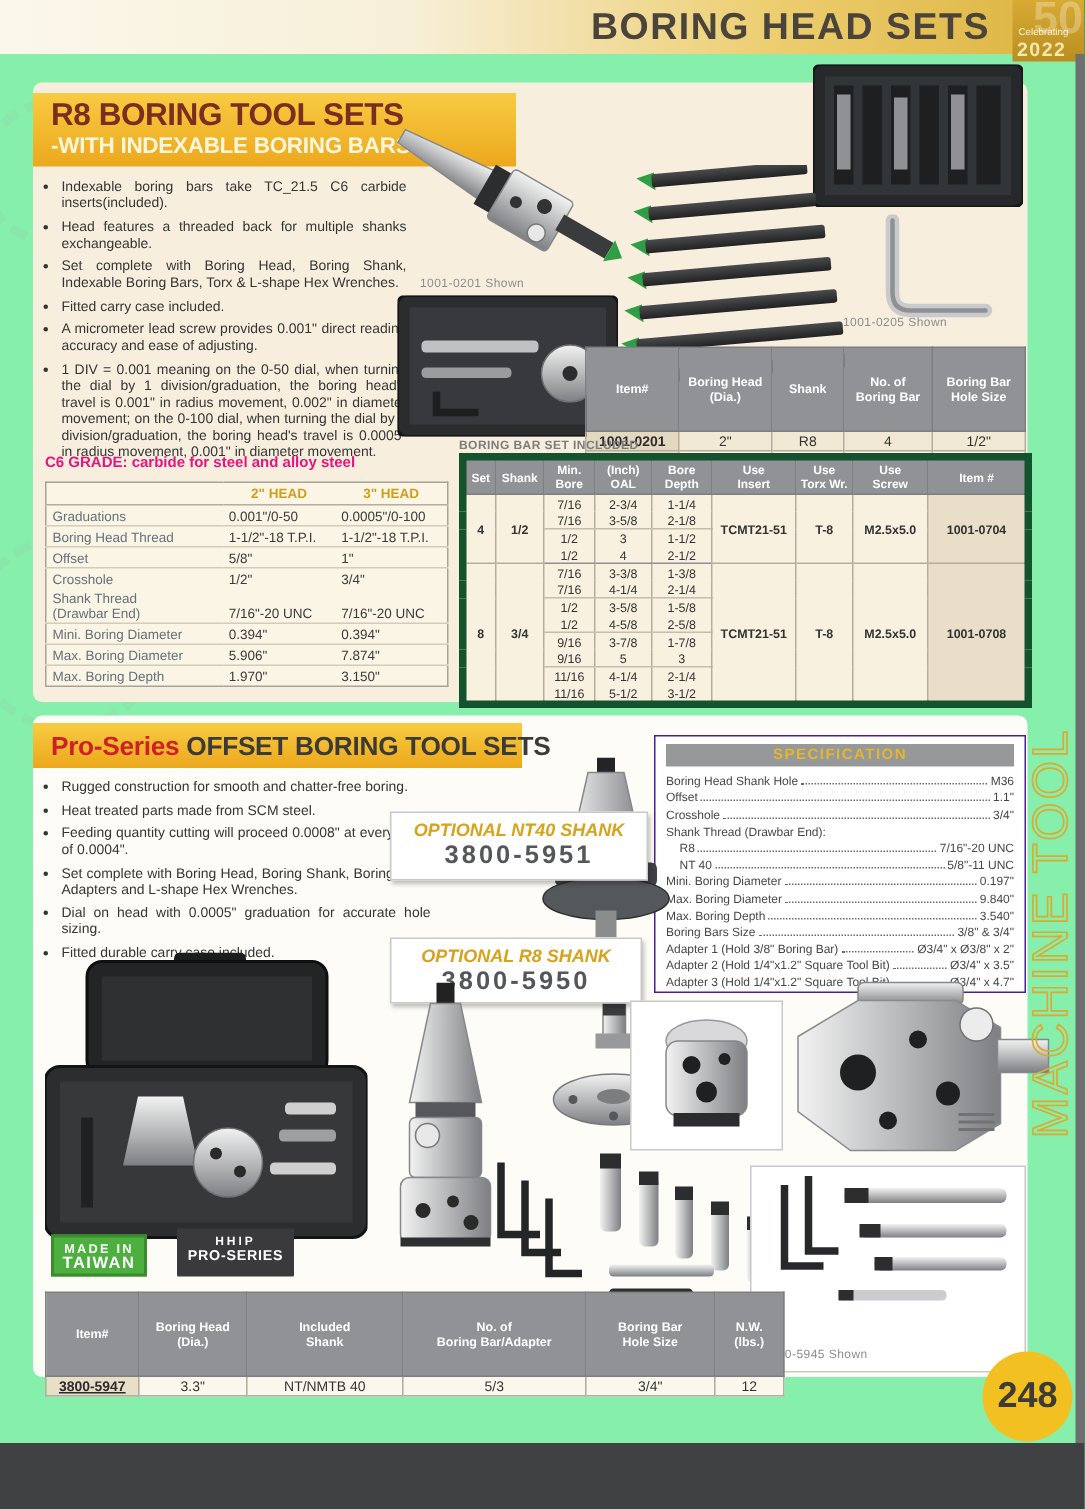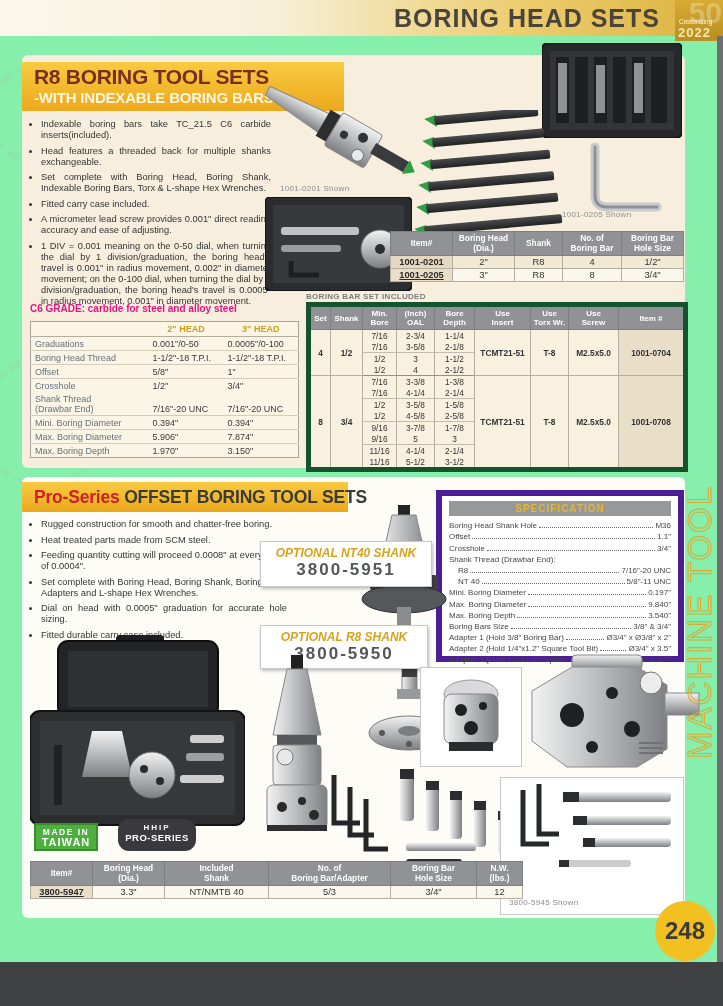--- a/index.html
+++ b/index.html
@@ -26,57 +26,57 @@
   .b2 .brand{color:#cf2027;}
   
   ul.bul{margin:0;padding:0 0 0 11px;font-size:9.3px;line-height:11px;color:#353535;}
   ul.bul li{margin-bottom:4.5px;text-align:justify;}
   
   .cap{font-size:8px;color:#8b8d8f;letter-spacing:.3px;}
   
   table{border-collapse:collapse;table-layout:fixed;}
   th{white-space:pre-line;font-weight:bold;}
   
-  .gtab th{background:#909295;color:#fff;font-size:8.3px;line-height:9.5px;padding:2px 1px;border:1px solid #7d7f82;}
+  .gtab th{background:#909295;color:#fff;font-size:8.3px;line-height:9.5px;padding:18px 1px;border:1px solid #7d7f82;}
   .gtab td{font-size:9.3px;text-align:center;border:1px solid #b5ae9e;padding:1px 1px;color:#333;}
   .gtab td.itm{font-weight:bold;background:#e9dfc9;color:#2c2c2c;}
   .gtab tr.r0 td{background:#f2e9d4;}  .gtab tr.r0 td.itm{background:#e4d9c0;}
   .gtab tr.r1 td{background:#fbf7ec;}  .gtab tr.r1 td.itm{background:#e9dfc9;text-decoration:underline;}
   
   .btab th{background:#909295;color:#fff;font-size:8px;line-height:9px;padding:2px 0;border:1px solid #7d7f82;}
   .btab td{font-size:8.3px;text-align:center;border-left:1px solid #b5ae9e;border-right:1px solid #b5ae9e;padding:0;height:11px;color:#333;}
   .btab td.merge{border:1px solid #b5ae9e;font-weight:bold;}
   .btab td.itm{background:#e9dfc9;font-weight:bold;}
   .btab tr.sep td.c{border-bottom:1px solid #c4bdad;}
   .btab tr.gend td{border-bottom:1px solid #8d8f92;}
   .btab{border:5px solid #14532d;}
   
   .htab{border:1px solid #a9a296;background:#fbf5e6;}
   .htab th{font-size:9px;color:#cf9f1c;padding:2px;border-bottom:1px solid #b5ae9e;text-align:center;}
   .htab td{font-size:9px;padding:1.5px 4px;color:#3a3a3a;border-top:1px solid #d4ccba;white-space:pre-line;}
   .htab td.lbl{color:#64717a;}
   .htab tr.nob td{border-top:none;}
   
-  .specbox{background:#fff;border:6px solid #4c1d95;box-sizing:border-box;padding:4px 7px;}
+  .specbox{background:#fff;border:1px solid #4c1d95;box-sizing:border-box;padding:4px 7px;}
   .spectitle{height:15px;line-height:15px;background:#96989a;color:#e7b62a;font-weight:bold;font-size:10px;text-align:center;letter-spacing:1px;margin:1px 0 3px;}
   .sline{display:flex;align-items:flex-end;font-size:8px;color:#474747;height:11.2px;}
   .sline .lb{white-space:nowrap;}
   .sline .lead{flex:1;border-bottom:1.5px dotted #6a6a6a;margin:0 2px 2px;}
   .sline .vl{white-space:nowrap;}
   .sline.noleader .lead{border-bottom:none;}
   .sline.ind{padding-left:9px;}
   
   .optbadge{background:#fff;border:1px solid #c9c9c9;box-shadow:1px 2px 3px rgba(0,0,0,.25);text-align:center;padding-top:4px;box-sizing:border-box;}
   .optbadge .ol{font-size:12px;font-weight:bold;font-style:italic;color:#d8a31c;white-space:nowrap;}
   .optbadge .op{font-size:17px;font-weight:bold;color:#55565a;letter-spacing:2px;}
   
   .taiwan{background:#4caf3e;border:2px solid #3a8c2f;color:#fff;text-align:center;font-weight:bold;box-sizing:border-box;}
   .taiwan .t1{font-size:8.5px;letter-spacing:1.5px;line-height:10px;margin-top:2px;}
   .taiwan .t2{font-size:11px;letter-spacing:1px;line-height:11px;}
-  .hhip{background:#3a3a3c;border-radius:11px;color:#fff;text-align:center;box-sizing:border-box;}
+  .hhip{background:#3a3a3c;border-radius:1px;color:#fff;text-align:center;box-sizing:border-box;}
   .hhip .h1{font-size:8px;font-weight:bold;letter-spacing:2px;line-height:10px;margin-top:4px;}
   .hhip .h2{font-size:9.5px;font-weight:bold;letter-spacing:.5px;line-height:10px;}
   .c6{font-size:10px;font-weight:bold;color:#e6147f;}
   .barlabel{font-size:8px;font-weight:bold;color:#7a7c7e;letter-spacing:.3px;}
   
   .wbox{background:#fff;border:1px solid #c8c8c8;box-sizing:border-box;}
   
   .sidebar-text{left:681px;top:352px;width:40px;height:540px;writing-mode:vertical-rl;transform:rotate(180deg);text-align:center;font-size:33px;letter-spacing:2px;font-weight:normal;color:#dcaa31;}
   @supports (-webkit-text-stroke: 1px black){
     .sidebar-text{color:transparent;-webkit-text-stroke:1.1px #dcaa31;}

